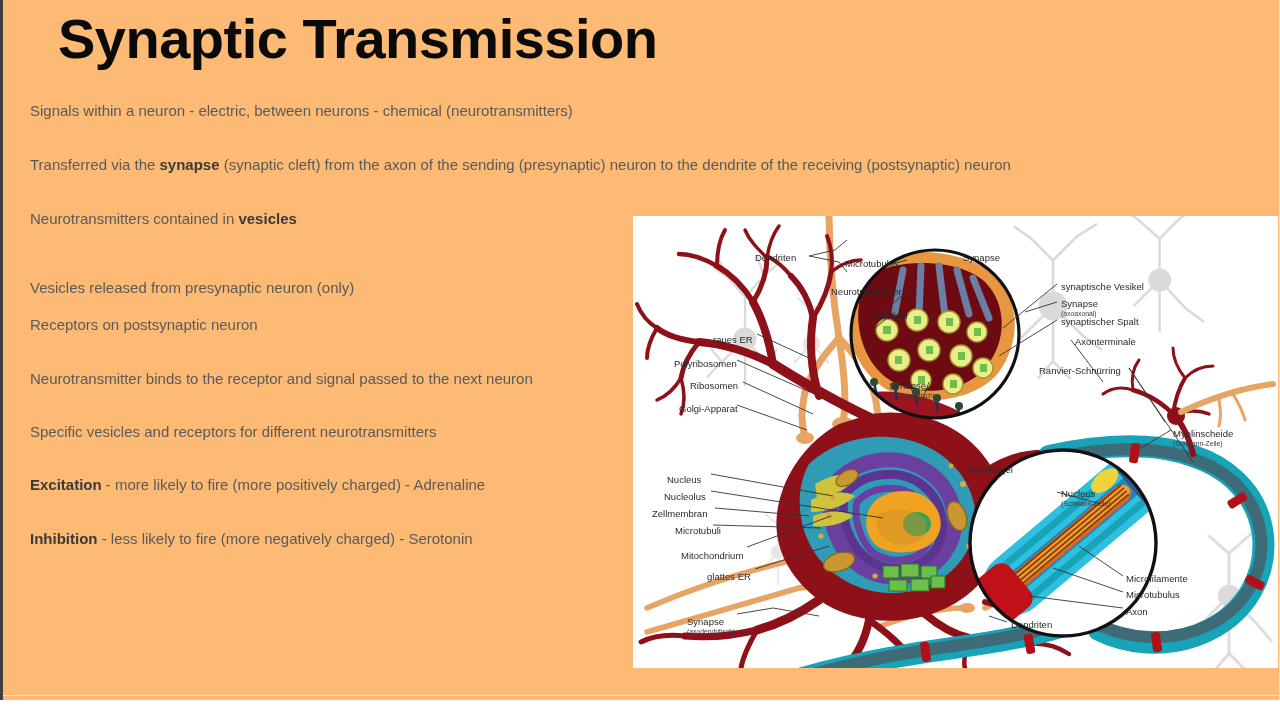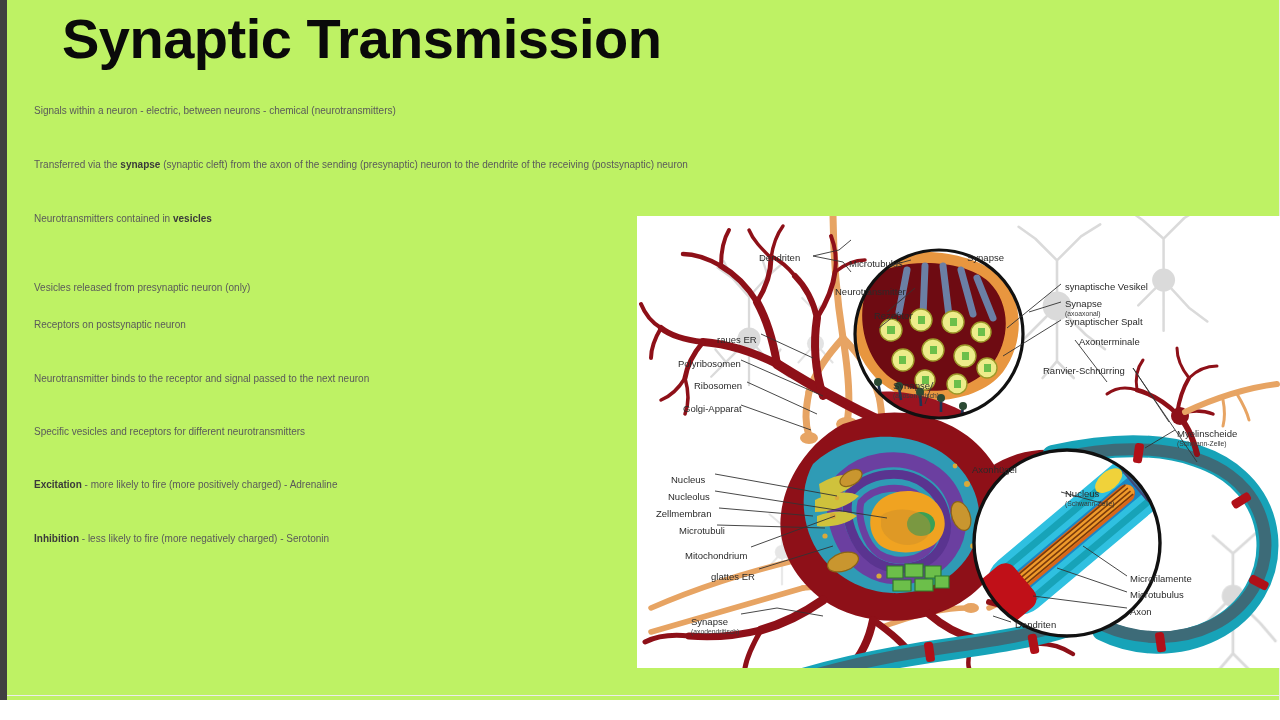--- a/index.html
+++ b/index.html
@@ -2,40 +2,40 @@
 <html><head>
 <meta charset="utf-8">
 <style>
   html,body{margin:0;padding:0;background:#ffffff;}
   body{
     width:1280px;height:720px;overflow:hidden;
     font-family:"Liberation Sans","DejaVu Sans",sans-serif;
     -webkit-font-smoothing:antialiased;
   }
   #slide{
-    position:relative;width:1280px;height:700px;background:#bef264;
+    position:relative;width:1280px;height:700px;background:#fdba74;
     box-sizing:border-box;
-    border-left:7px solid #404040;
+    border-left:3px solid #404040;
     border-right:1px solid #e9e9e9;
   }
   #slide::after{
     content:"";position:absolute;left:0;right:0;bottom:4px;height:1px;background:#ececec;
   }
 
   
   #title{
     position:absolute;left:55px;top:8px;
     font-size:56px;line-height:62px;font-weight:700;color:#0a0a0a;
     letter-spacing:-0.5px;white-space:nowrap;
   }
 
   
   .bullet{
     position:absolute;left:27px;
-    font-size:10px;line-height:20px;color:#5a5a5a;
+    font-size:15px;line-height:20px;color:#5a5a5a;
     white-space:nowrap;font-weight:400;
   }
   .bullet b{color:#3a3a3a;font-weight:700;}
 
   
   #diagram{
     position:absolute;left:630px;top:216px;width:645px;height:452px;
     overflow:hidden;background:#ffffff;
   }
   #diagram svg{display:block;}

